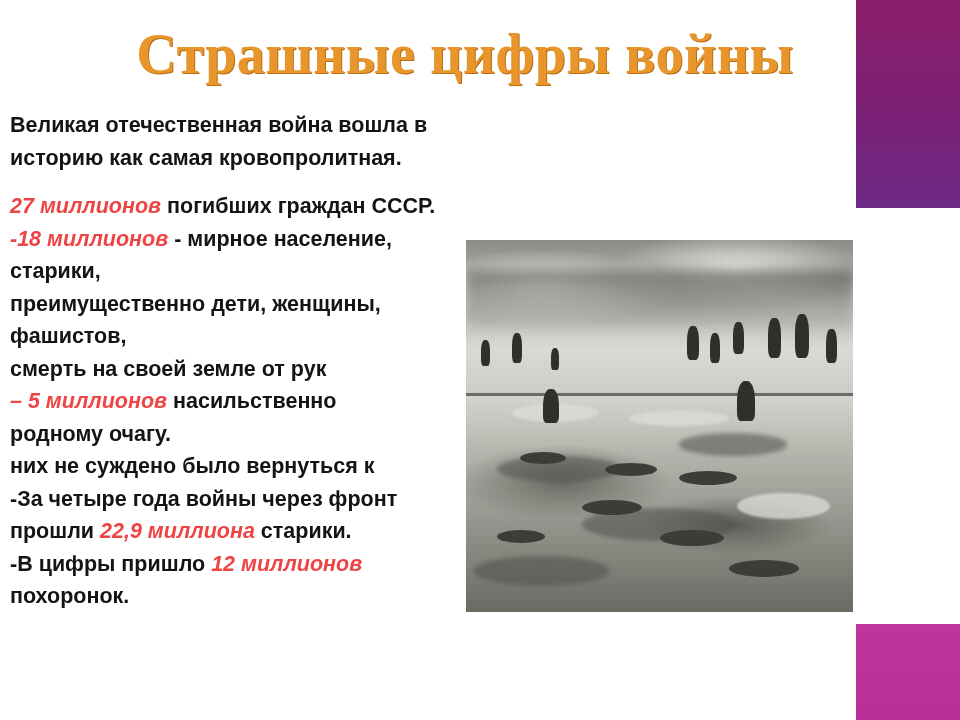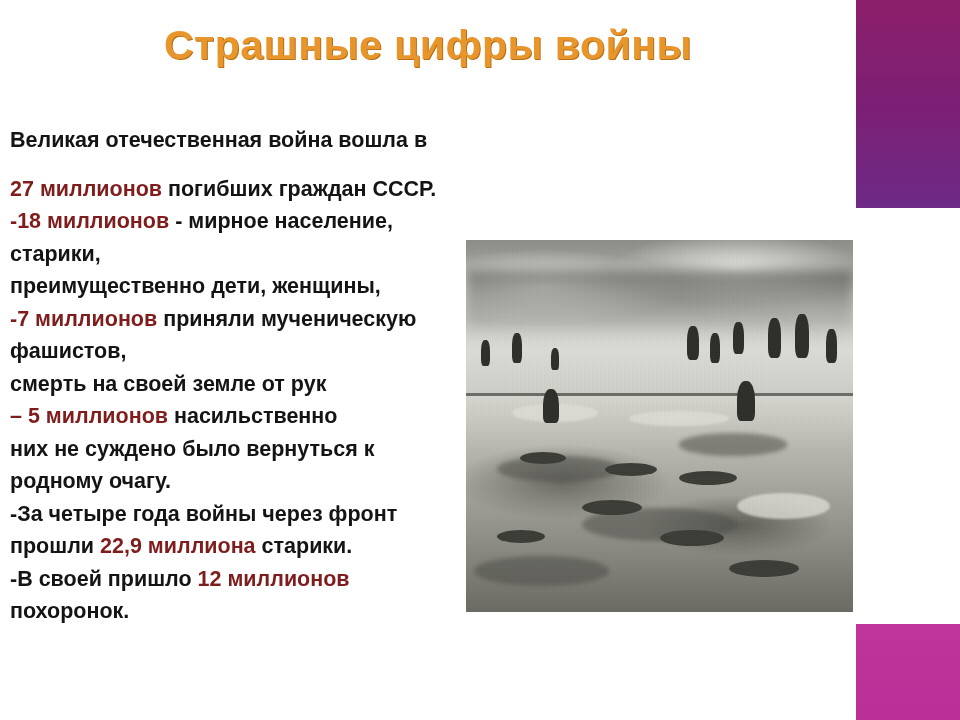--- a/index.html
+++ b/index.html
@@ -40,47 +40,49 @@
     background: linear-gradient(180deg, #c0359b 0%, #b92f97 100%);
   }
 
   
   #title {
     position: absolute;
     left: 0;
     top: 22px;
     width: 856px;
     text-align: center;
-    font-size: 41px;
+    font-size: 56px;
     font-weight: bold;
     color: #e8962c;
     letter-spacing: 0.5px;
     text-shadow: 1px 1px 0 #b86f16;
-    font-family: Liberation Sans, sans-serif;
+    font-family: Liberation Serif, serif;
+    padding-left: 37px;
   }
 
   
   #body-text {
     position: absolute;
     left: 10px;
-    top: 125px;
+    top: 110px;
     width: 470px;
     font-size: 21.5px;
     line-height: 1.42;
     color: #141414;
     font-weight: bold;
   }
   #body-text p {
     margin: 0 0 2px 0;
   }
   .gap {
     height: 16px;
   }
   .hl {
-    color: #7f1d1d;
+    color: #ef4444;
+    font-style: italic;
   }
 
   
   #photo {
     position: absolute;
     left: 466px;
     top: 240px;
     width: 387px;
     height: 372px;
     background: #9a9a94;
@@ -167,41 +169,41 @@
 <div id="slide">
 
   <div class="edge-block" id="edge-top"></div>
   <div class="edge-block" id="edge-mid"></div>
   <div class="edge-block" id="edge-bottom"></div>
 
   <div id="title">Страшные цифры войны</div>
 
   <div id="body-text">
     <p>Великая отечественная война вошла в</p>
+    <p>историю как самая кровопролитная.</p>
 
     <div class="gap"></div>
 
     <p><span class="hl">27 миллионов</span><span> погибших граждан СССР.</span></p>
 
     <p><span class="hl">-18 миллионов</span><span> - мирное население,</span></p>
     <p>старики,</p>
     <p>преимущественно дети, женщины,</p>
 
-    <p><span class="hl">-7 миллионов</span><span> приняли мученическую</span></p>
     <p>фашистов,</p>
     <p>смерть на своей земле от рук</p>
 
     <p><span class="hl">– 5 миллионов</span><span> насильственно</span></p>
+    <p>родному очагу.</p>
     <p>них не суждено было вернуться к</p>
-    <p>родному очагу.</p>
 
     <p>-За четыре года войны через фронт</p>
     <p><span>прошли </span><span class="hl">22,9 миллиона</span><span> старики.</span></p>
 
-    <p><span>-В своей пришло </span><span class="hl">12 миллионов</span><span></span></p>
+    <p><span>-В цифры пришло </span><span class="hl">12 миллионов</span><span></span></p>
     <p>похоронок.</p>
   </div>
 
   <div id="photo">
     <div class="sky"></div>
     <div class="cloudband"></div>
     <div class="horizon"></div>
     <div class="ground"></div>
 
     <div class="puddle" style="left:8%;  top:58%;  width:32%; height:7%;"></div>

